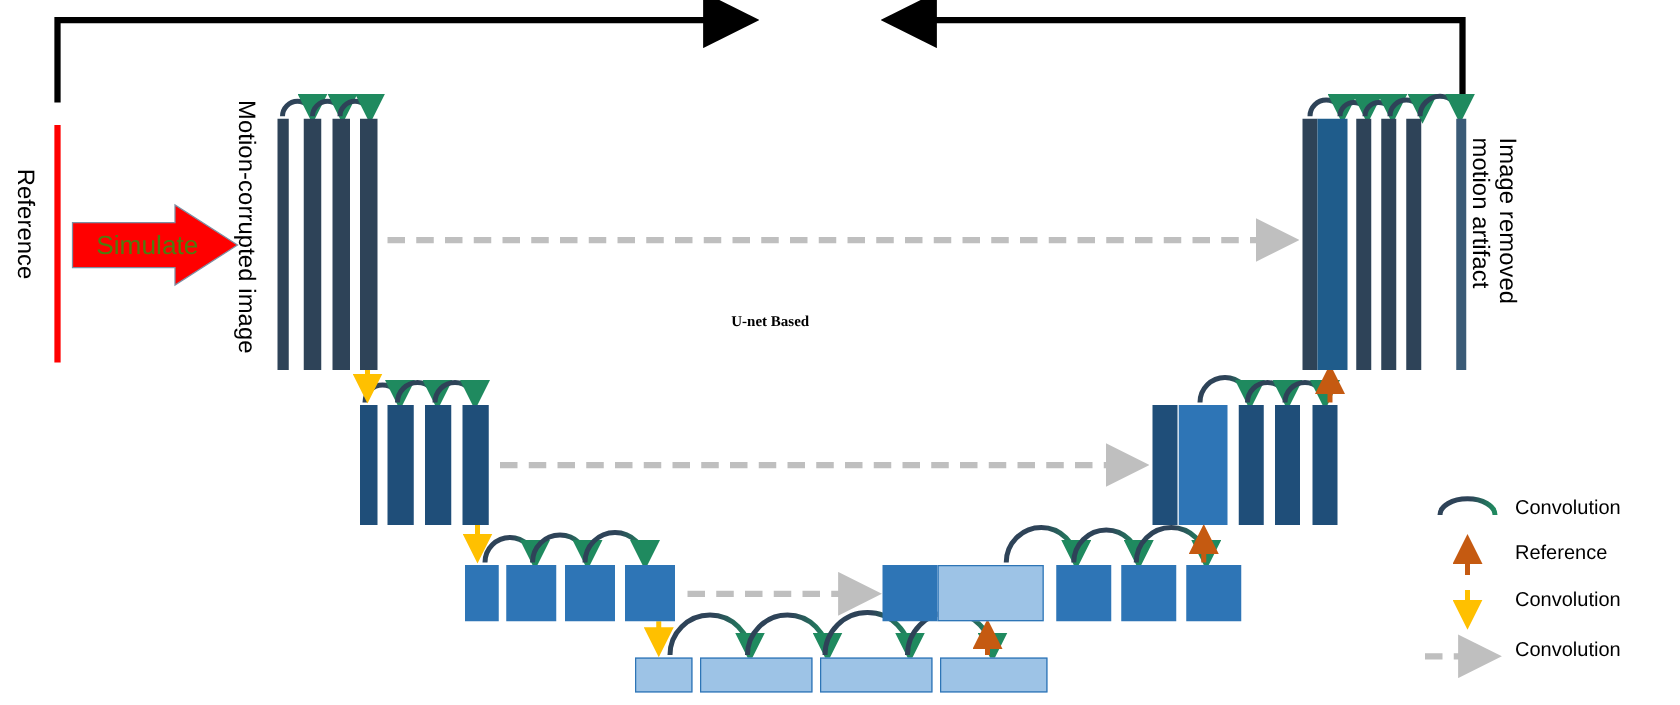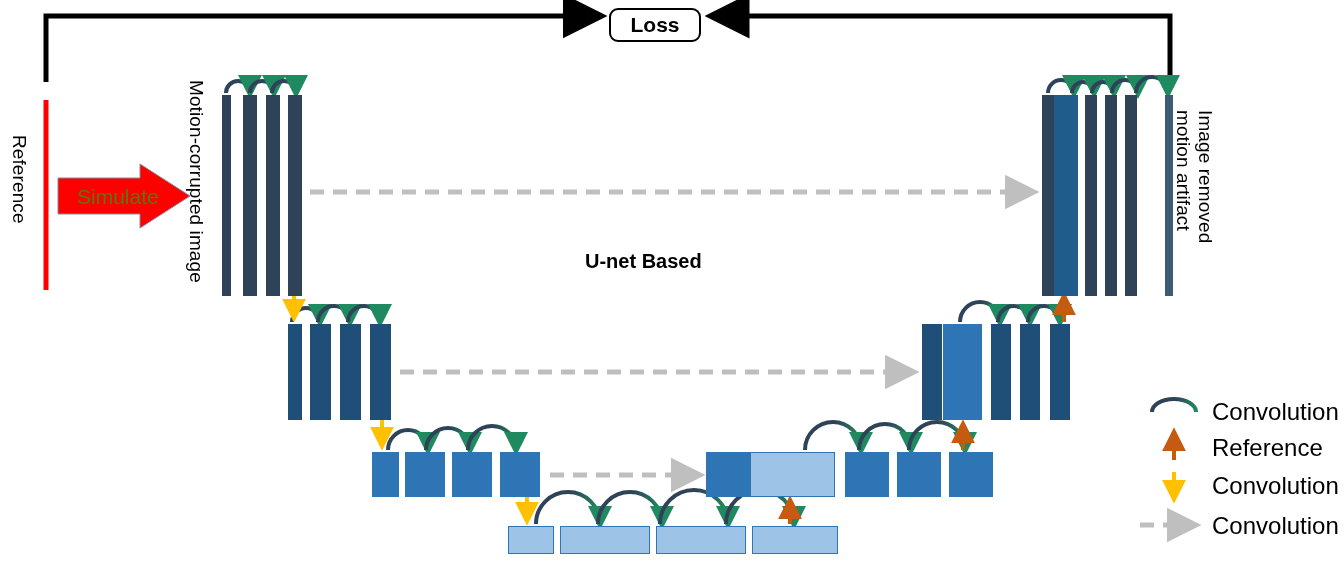--- a/index.html
+++ b/index.html
@@ -28,38 +28,39 @@
     color: #000;
     transform-origin: 0 0;
     letter-spacing: .1px;
   }
   .htext {
     position: absolute;
     white-space: nowrap;
     color: #000;
   }
   .unet-label {
-    font-size: 20px;
+    font-size: 12px;
     font-weight: bold;
+    font-family: Liberation Serif, serif;
   }
   .loss-box {
     position: absolute;
     border: 2px solid #000;
     border-radius: 9px;
     background: #fff;
     display: flex;
     align-items: center;
     justify-content: center;
     font-size: 21px;
     font-weight: bold;
     color: #000;
   }
   .legend-label {
     position: absolute;
-    font-size: 24px;
+    font-size: 16px;
     color: #000;
     white-space: nowrap;
   }
   .simulate-text {
     position: absolute;
     color: #4d7c0f;
     font-size: 21px;
     z-index: 5;
     white-space: nowrap;
   }
@@ -213,20 +214,19 @@
 
   <div class="vtext" style="left:30px; top:135px; transform: rotate(90deg);">Reference</div>
 
   <div class="vtext" style="left:207px; top:80px; transform: rotate(90deg);">Motion-corrupted image</div>
 
   <div class="vtext" style="left:1216px; top:110px; transform: rotate(90deg);">Image removed</div>
   <div class="vtext" style="left:1194px; top:110px; transform: rotate(90deg);">motion artifact</div>
 
   <div class="htext unet-label" style="left:585px; top:250px;">U-net Based</div>
 
-  <div class="loss-box" style="left:609px; top:8px; width:92px; height:34px;">Loss</div>
 
   <div class="legend-label" style="left:1212px; top:398px;">Convolution</div>
   <div class="legend-label" style="left:1212px; top:434px;">Reference</div>
   <div class="legend-label" style="left:1212px; top:472px;">Convolution</div>
   <div class="legend-label" style="left:1212px; top:512px;">Convolution</div>
 
 </div>
 
 </body></html>

